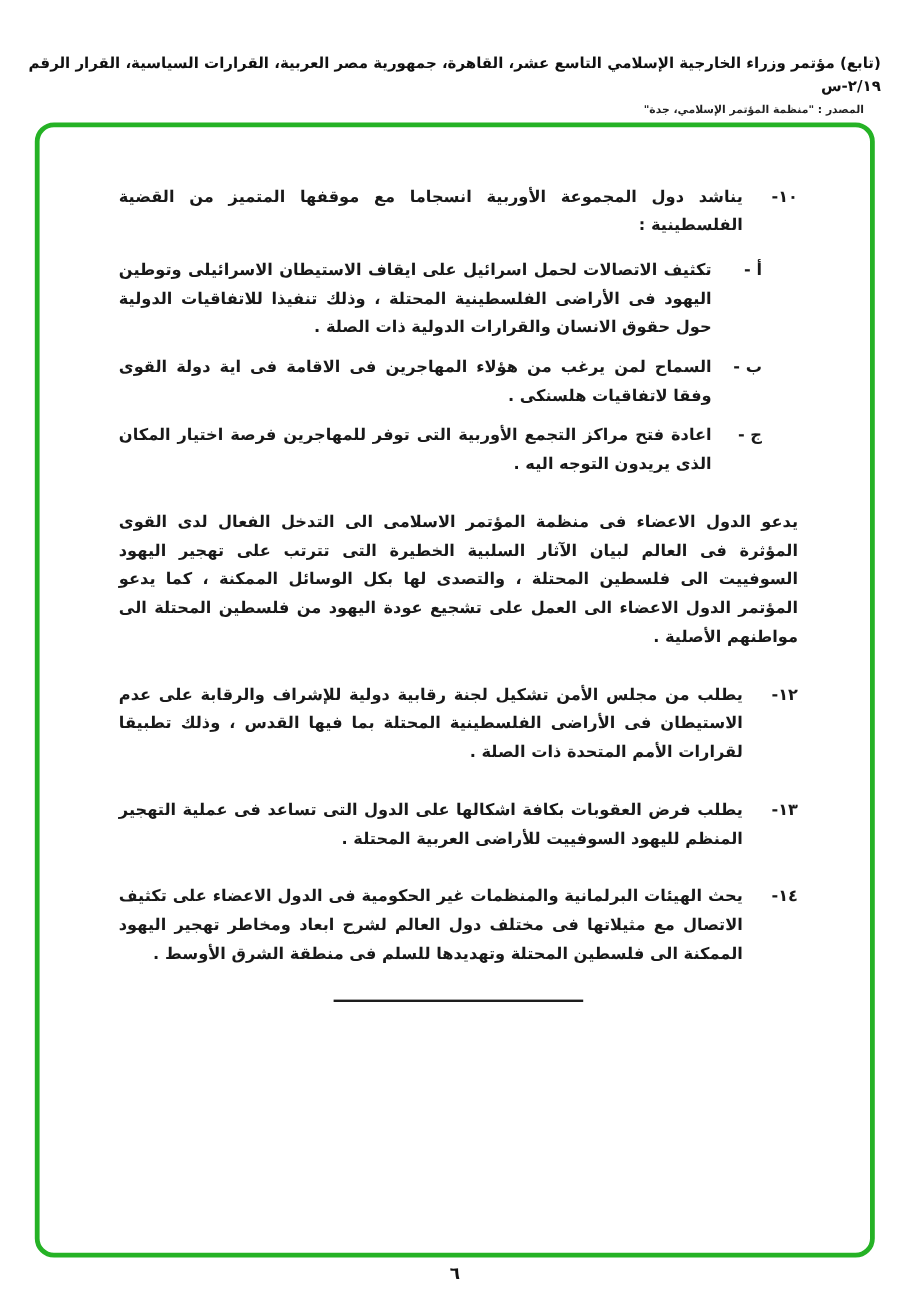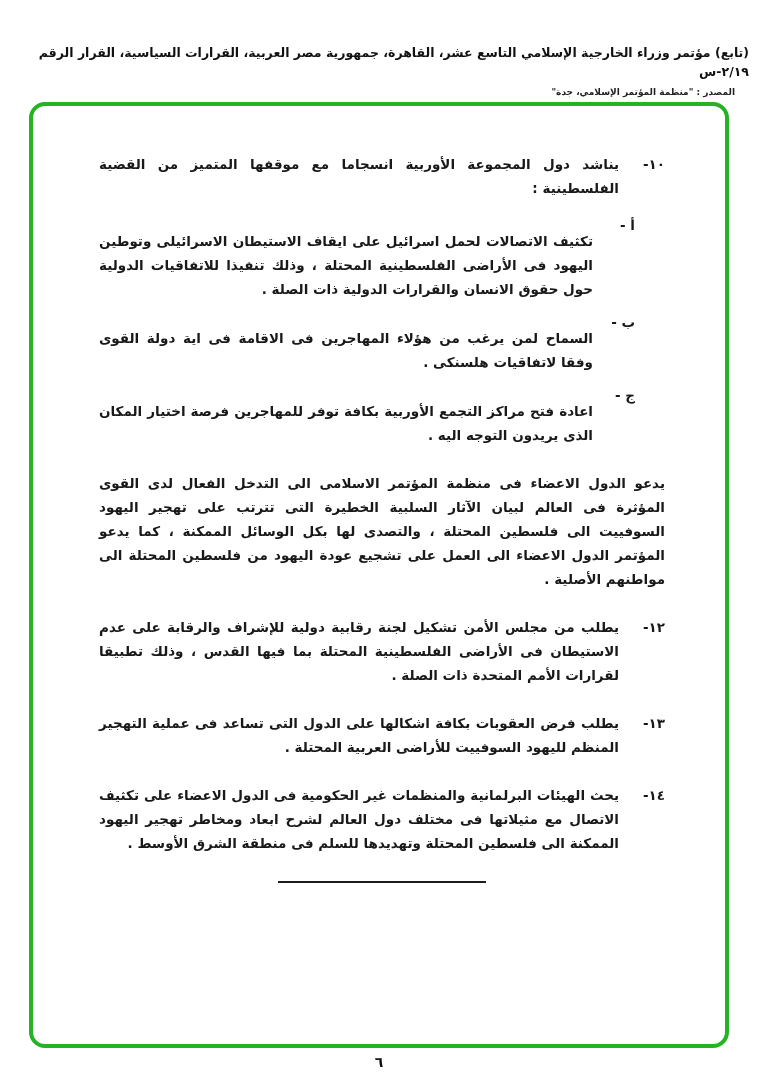--- a/index.html
+++ b/index.html
@@ -9,21 +9,21 @@
   body {
     width: 758px;
     height: 1078px;
     position: relative;
     font-family: "DejaVu Sans", sans-serif;
     color: #1c1c1c;
     direction: rtl;
     overflow: hidden;
   }
   .doc-header {
-    padding: 44px 9px 0 10px;
+    padding: 44px 24px 0 10px;
   }
   .doc-header .title-line {
     font-size: 12.5px;
     font-weight: bold;
     text-align: right;
     line-height: 1.5;
     color: #111;
   }
   .doc-header .source-line {
     margin-top: 5px;
@@ -74,21 +74,20 @@
   }
   .subitem .num {
     flex: 0 0 42px;
     white-space: nowrap;
     line-height: 24px;
   }
   .subitem .txt {
     flex: 1 1 auto;
     text-align: justify;
     line-height: 24px;
-    margin-top: 16px;
   }
   .separator {
     width: 208px;
     height: 2px;
     background: #1d1d1d;
     margin: 26px auto 0 auto;
   }
   .page-number {
     position: absolute;
     bottom: 8px;
@@ -121,21 +120,21 @@
       <div class="txt">تكثيف الاتصالات لحمل اسرائيل على ايقاف الاستيطان الاسرائيلى وتوطين اليهود فى الأراضى الفلسطينية المحتلة ، وذلك تنفيذا للاتفاقيات الدولية حول حقوق الانسان والقرارات الدولية ذات الصلة .</div>
     </div>
 
     <div class="subitem">
       <span class="num">ب -</span>
       <div class="txt">السماح لمن يرغب من هؤلاء المهاجرين فى الاقامة فى اية دولة القوى وفقا لاتفاقيات هلسنكى .</div>
     </div>
 
     <div class="subitem">
       <span class="num">ج -</span>
-      <div class="txt">اعادة فتح مراكز التجمع الأوربية بكافة توفر للمهاجرين فرصة اختيار المكان الذى يريدون التوجه اليه .</div>
+      <div class="txt">اعادة فتح مراكز التجمع الأوربية التى توفر للمهاجرين فرصة اختيار المكان الذى يريدون التوجه اليه .</div>
     </div>
 
     <div class="item gap-large">
       <div class="txt">يدعو الدول الاعضاء فى منظمة المؤتمر الاسلامى الى التدخل الفعال لدى القوى المؤثرة فى العالم لبيان الآثار السلبية الخطيرة التى تترتب على تهجير اليهود السوفييت الى فلسطين المحتلة ، والتصدى لها بكل الوسائل الممكنة ، كما يدعو المؤتمر الدول الاعضاء الى العمل على تشجيع عودة اليهود من فلسطين المحتلة الى مواطنهم الأصلية .</div>
     </div>
 
     <div class="item gap-large">
       <span class="num">١٢-</span>
       <div class="txt">يطلب من مجلس الأمن تشكيل لجنة رقابية دولية للإشراف والرقابة على عدم الاستيطان فى الأراضى الفلسطينية المحتلة بما فيها القدس ، وذلك تطبيقا لقرارات الأمم المتحدة ذات الصلة .</div>
     </div>

